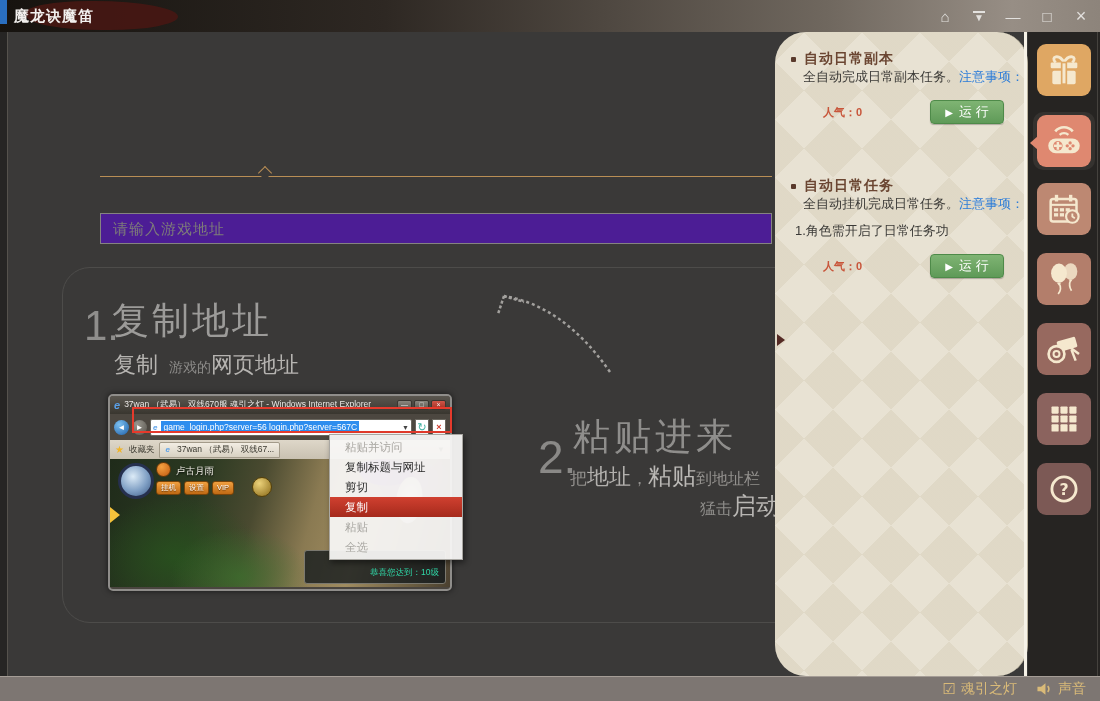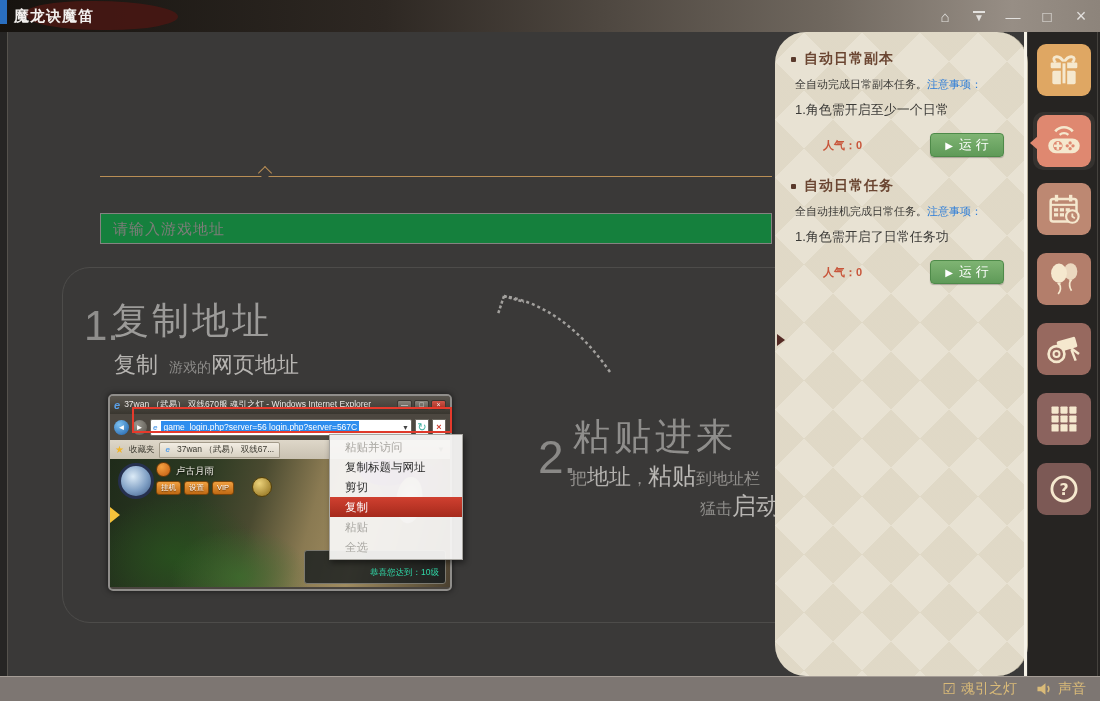--- a/index.html
+++ b/index.html
@@ -25,21 +25,21 @@
   .main-area { position:absolute; left:8px; top:32px; width:767px; height:644px; background:#3a3938; }
 
   .tabs { position:absolute; left:92px; top:108px; display:flex; align-items:center; gap:22px; }
   .tab { font-size:19px; letter-spacing:2px; cursor:pointer; }
   .tab.inactive { color:#8c8b89; }
   .tab.active { color:#eceae7; }
   .tab-divider { color:#6a6865; font-size:15px; }
   .tab-underline { position:absolute; left:92px; top:144px; width:672px; height:1px; background:#b98e55; }
   .tab-caret { position:absolute; left:252px; top:136px; width:10px; height:10px; border-left:1px solid #b98e55; border-top:1px solid #b98e55; transform:rotate(45deg); background:#3a3938; }
 
-  .addr-input { position:absolute; left:92px; top:181px; width:672px; height:31px; background:#15803d;
+  .addr-input { position:absolute; left:92px; top:181px; width:672px; height:31px; background:#4c1d95;
     border:1px solid #858381; color:#d5d3d0; font-size:15px; padding:0 12px; letter-spacing:1px; outline:none; }
   .addr-input::placeholder { color:#7e7c79; }
 
   .big-round-box { position:absolute; left:54px; top:235px; width:870px; height:356px; border:1px solid #4d4c4a; border-radius:28px; }
 
   .step1-num { position:absolute; left:76px; top:270px; font-size:42px; font-weight:200; color:#8f8e8c; }
   .step1-title { position:absolute; left:104px; top:264px; font-size:37px; color:#9c9b99; letter-spacing:3px; }
   .step1-desc { position:absolute; left:106px; top:318px; color:#b6b4b1; display:flex; align-items:baseline; }
   .d-big { font-size:22px; color:#b6b4b1; }
   .d-small { font-size:14px; color:#8c8b89;padding-left:11px; }
@@ -105,21 +105,21 @@
     background-image:
       linear-gradient(45deg, rgba(176,160,124,.14) 25%, transparent 25%, transparent 75%, rgba(176,160,124,.14) 75%),
       linear-gradient(-45deg, rgba(176,160,124,.14) 25%, transparent 25%, transparent 75%, rgba(176,160,124,.14) 75%);
     background-size:58px 58px;
     border-right:1px solid #b8b09b;border-radius:31px; }
   .panel-scroll { position:absolute; right:0; top:0; width:3px; height:644px; background:#f6f2e7; }
   .task { position:absolute; left:0; width:253px; }
   .task-title-row { display:flex; align-items:center; gap:8px; padding-left:16px; }
   .task-bullet { width:5px; height:5px; background:#5a3a2c; border-radius:1px; }
   .task-title { font-size:14px; font-weight:bold; color:#6b4632; letter-spacing:1px; }
-  .task-desc { padding-left:20px; font-size:11px; color:#3b3a37; margin-top:9px; }
+  .task-desc { padding-left:28px; font-size:13px; color:#3b3a37; }
   .task-link { color:#2b7cd8; cursor:pointer; }
   .task-note { padding-left:20px; font-size:13px; color:#3b3a37; margin-top:9px; }
   .task-foot { display:flex; align-items:center; margin-top:14px; padding:0 24px 0 20px; }
   .task-pop { font-size:11px; font-weight:bold; color:#c8553a;margin-left:28px; }
   .run-btn { margin-left:auto; width:74px; height:24px; background:linear-gradient(#7fb473,#5f9a58); border:1px solid #4e8a49;
     box-shadow:0 1px 1px rgba(0,0,0,.25); border-radius:4px; color:#fff; font-size:13px; display:flex; align-items:center; justify-content:center; gap:6px; cursor:pointer; }
   .run-play { font-size:10px; }
   .panel-pointer { position:absolute; left:2px; top:302px; width:0; height:0; border-top:6px solid transparent; border-bottom:6px solid transparent; border-left:8px solid #542a24; cursor:pointer; }
 
   
@@ -260,21 +260,20 @@
     <div class="panel-scroll"></div>
 
     <div class="task" style="top:18px;">
       <div class="task-title-row">
         <span class="task-bullet"></span>
         <span class="task-title">自动日常副本</span>
       </div>
       <div class="task-desc">
         <span>全自动完成日常副本任务。</span><span class="task-link">注意事项：</span>
       </div>
-      <div class="task-note">1.角色需开启至少一个日常</div>
       <div class="task-foot">
         <span class="task-pop">人气：0</span>
         <span class="run-btn">
           <span class="run-play">▶</span>
           <span>运 行</span>
         </span>
       </div>
     </div>
 
     <div class="task" style="top:145px;">

